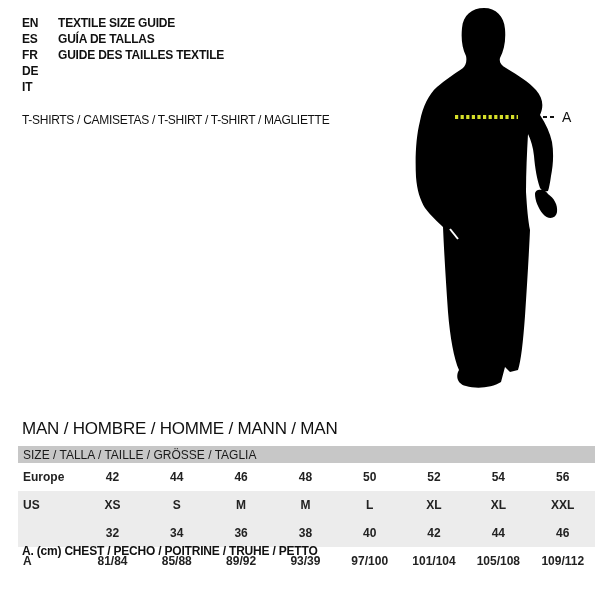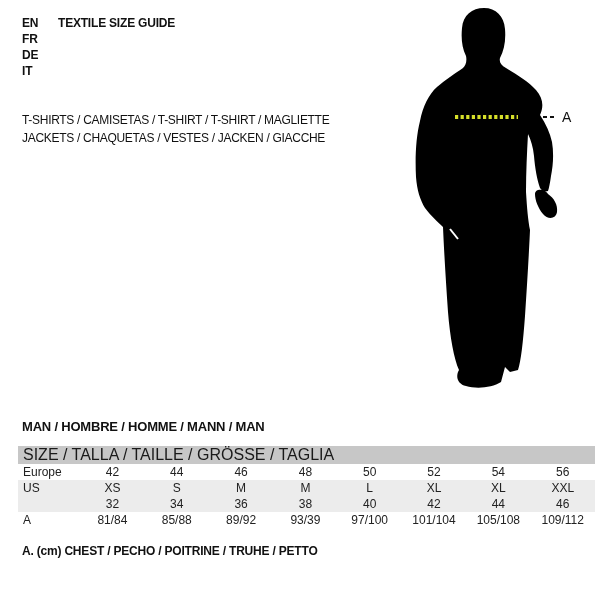--- a/index.html
+++ b/index.html
@@ -11,27 +11,27 @@
   .lang-row { display:flex; height:16px; align-items:center;
               font-weight:700; font-size:12px; letter-spacing:-0.2px; }
   .lang-code { width:36px; }
 
   .categories { position:absolute; left:22px; top:111px;
                 font-weight:400; font-size:12px; line-height:18px; letter-spacing:-0.3px; }
 
   .figure-svg { position:absolute; left:400px; top:0; }
 
   .man-line { position:absolute; left:22px; top:419px;
-              font-weight:700; font-size:13px; letter-spacing:-0.2px; }
+              font-weight:400; font-size:17px; letter-spacing:-0.2px; }
 
   .size-table { position:absolute; left:18px; top:446px; width:577px;
                 border-collapse:collapse; table-layout:fixed; font-size:12px; color:#222; }
   .size-table thead th { background:#c7c7c7; height:17px; text-align:left;
-                         padding-left:5px; font-weight:400; font-size:16px; color:#1a1a1a; }
-  .size-table td { height:16px; text-align:center; font-weight:400;
+                         padding-left:5px; font-weight:400; font-size:12px; color:#1a1a1a; }
+  .size-table td { height:28px; text-align:center; font-weight:700;
                    padding:0; white-space:nowrap;margin-left:44px; }
   .size-table td.row-label { text-align:left; padding-left:5px; }
   .size-table tbody tr:nth-child(2),
   .size-table tbody tr:nth-child(3) { background:#ececec; }
   .col-label { width:62px; }
   .col-val { width:64px; }
 
   .footnote { position:absolute; left:22px; top:544px;
               font-weight:700; font-size:12px; letter-spacing:-0.2px; }
 </style>
@@ -39,33 +39,37 @@
 <body>
 
 <div class="canvas">
 
   <div class="lang-list">
       <div class="lang-row">
         <span class="lang-code">EN</span>
         <span>TEXTILE SIZE GUIDE</span>
       </div>
       <div class="lang-row">
+        <span class="lang-code">ES</span>
+        <span>GUÍA DE TALLAS</span>
+      </div>
+      <div class="lang-row">
         <span class="lang-code">FR</span>
+        <span>GUIDE DES TAILLES TEXTILE</span>
       </div>
       <div class="lang-row">
         <span class="lang-code">DE</span>
       </div>
       <div class="lang-row">
         <span class="lang-code">IT</span>
       </div>
     </div>
 
   <div class="categories">
       <div>T-SHIRTS / CAMISETAS / T-SHIRT / T-SHIRT / MAGLIETTE</div>
-      <div>JACKETS / CHAQUETAS / VESTES / JACKEN / GIACCHE</div>
     </div>
 
   <svg class="figure-svg" width="200" height="400" viewBox="0 0 200 400" aria-hidden="true">
     <path d="M84,8 C96,8 104,16 105,29 C106,41 104,50 100,58 C99,62 101,65 106,68
              C116,74 128,81 136,90 C143,98 144,106 140,115 C146,124 150,133 152,142
              C154,154 153,166 151,176 C150,183 149,188 148,191 C145,192 142,191 140,188
              C137,180 135,168 134,156 C133,147 131,140 128,134 C127,152 126,172 126,192
              C127,208 128,220 130,230 C129,253 127,286 125,316 C123,343 121,361 118,370
              L110,372 L105,367 L101,382 C92,388 76,389 66,386 C58,384 55,377 59,370
              C54,359 50,337 48,312 C46,283 44,251 43,227 C38,222 30,215 25,208

